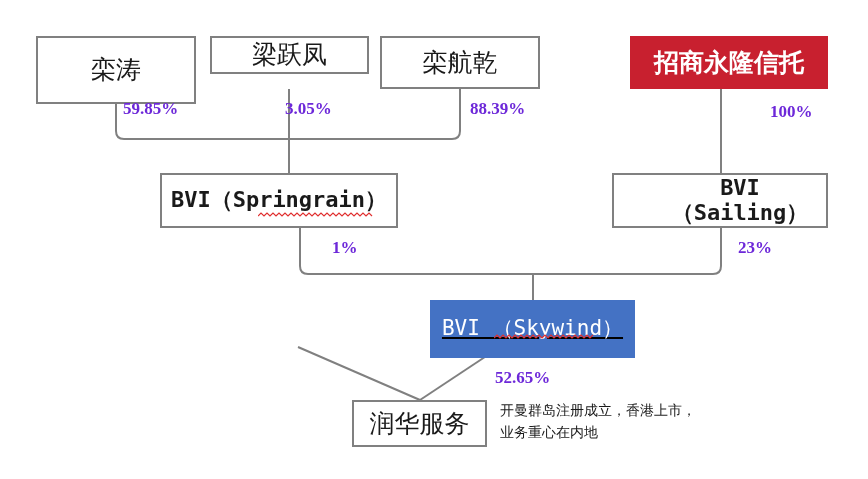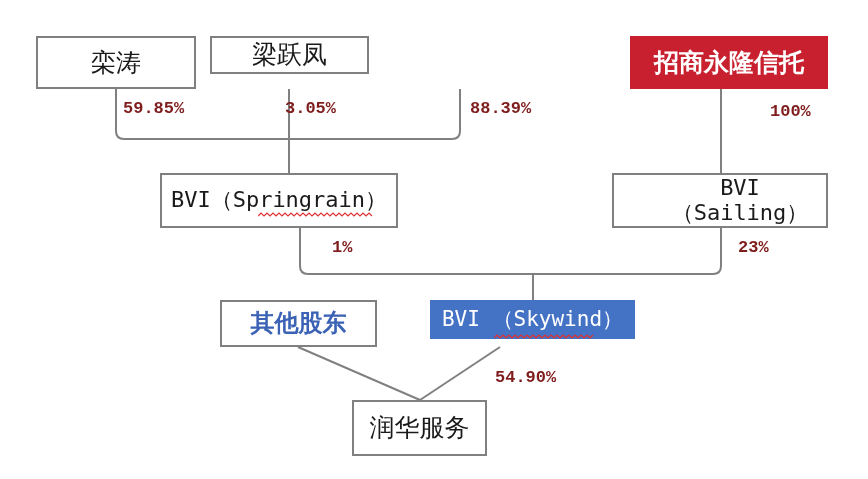--- a/index.html
+++ b/index.html
@@ -46,20 +46,21 @@
     font-size: 25px;
     color: #1a1a1a;
     font-weight: 400;
   }
   
   .latin {
     font-family: "DejaVu Sans Mono", monospace;
     font-size: 22px;
     color: #1a1a1a;
     letter-spacing: 0px;
+    font-weight: bold;
   }
   
   .node.red {
     background: #C8202F;
     border: 2px solid #C8202F;
   }
   .node.red span {
     color: #ffffff;
     font-weight: bold;
     font-family: "DejaVu Sans", sans-serif;
@@ -77,24 +78,24 @@
   }
   
   .node.bluetext span {
     color: #3B62B5;
     font-weight: bold;
     font-family: "DejaVu Sans", sans-serif;
     font-size: 24px;
   }
   .pct {
     position: absolute;
-    font-family: Liberation Mono, monospace;
+    font-family: Liberation Serif, serif;
     font-size: 17px;
     font-weight: bold;
-    color: #7f1d1d;
+    color: #6d28d9;
     white-space: nowrap;
     z-index: 3;
   }
   .note {
     position: absolute;
     font-family: "DejaVu Sans", sans-serif;
     font-size: 14px;
     color: #1a1a1a;
     line-height: 1.55;
     white-space: nowrap;
@@ -123,28 +124,31 @@
       <path d="M 721 89 L 721 173"></path>
 
       <path d="M 300 228 L 300 266 Q 300 274 308 274 L 713 274 Q 721 274 721 266 L 721 228"></path>
       <path d="M 533 274 L 533 305"></path>
 
       <path d="M 298 347 L 420 400"></path>
       <path d="M 500 347 L 420 400"></path>
     </g>
   </svg>
 
-  <div class="node cjk" style="left:36px; top:36px; width:160px; height:53px;">
+  <div class="node cjk" style="left:36px; top:36px; width:160px; height:68px;">
     <span>栾涛</span>
   </div>
 
   <div class="node cjk" style="left:210px; top:36px; width:159px; height:38px;">
     <span>梁跃凤</span>
   </div>
 
+  <div class="node cjk" style="left:380px; top:36px; width:160px; height:53px;">
+    <span>栾航乾</span>
+  </div>
 
   <div class="node red" style="left:630px; top:36px; width:198px; height:53px;">
     <span>招商永隆信托</span>
   </div>
 
   <div class="pct" style="left:123px; top:99px;">59.85%</div>
   <div class="pct" style="left:285px; top:99px;">3.05%</div>
   <div class="pct" style="left:470px; top:99px;">88.39%</div>
   <div class="pct" style="left:770px; top:102px;">100%</div>
 
@@ -155,31 +159,32 @@
     <path d="M0 4 L3 1 L6 4 L9 1 L12 4 L15 1 L18 4 L21 1 L24 4 L27 1 L30 4 L33 1 L36 4 L39 1 L42 4 L45 1 L48 4 L51 1 L54 4 L57 1 L60 4 L63 1 L66 4 L69 1 L72 4 L75 1 L78 4 L81 1 L84 4 L87 1 L90 4 L93 1 L96 4 L99 1 L102 4 L105 1 L108 4 L111 1 L114 4" fill="none" stroke="#E03030" stroke-width="1.2"></path>
   </svg>
 
   <div class="node latin" style="left:612px; top:173px; width:216px; height:55px;padding-left:40px;">
     <span>BVI（Sailing）</span>
   </div>
 
   <div class="pct" style="left:332px; top:238px;">1%</div>
   <div class="pct" style="left:738px; top:238px;">23%</div>
 
-  <div class="node bluetext" style="left:220px; top:300px; width:157px; height:47px;">
-    <span>其他股东</span>
-  </div>
 
-  <div class="node blue" style="left:430px; top:300px; width:205px; height:39px;">
+  <div class="node blue" style="left:430px; top:300px; width:205px; height:58px;text-decoration:underline;">
     <span>BVI （Skywind）</span>
   </div>
   <svg class="squiggle" style="left:494px; top:334px;" width="100" height="6" viewBox="0 0 100 6" xmlns="http://www.w3.org/2000/svg">
     <path d="M0 4 L3 1 L6 4 L9 1 L12 4 L15 1 L18 4 L21 1 L24 4 L27 1 L30 4 L33 1 L36 4 L39 1 L42 4 L45 1 L48 4 L51 1 L54 4 L57 1 L60 4 L63 1 L66 4 L69 1 L72 4 L75 1 L78 4 L81 1 L84 4 L87 1 L90 4 L93 1 L96 4 L99 1" fill="none" stroke="#E03030" stroke-width="1.2"></path>
   </svg>
 
-  <div class="pct" style="left:495px; top:368px;">54.90%</div>
+  <div class="pct" style="left:495px; top:368px;">52.65%</div>
 
-  <div class="node cjk" style="left:352px; top:400px; width:135px; height:56px;">
+  <div class="node cjk" style="left:352px; top:400px; width:135px; height:47px;">
     <span>润华服务</span>
   </div>
 
+  <div class="note" style="left:500px; top:400px;">
+    <div>开曼群岛注册成立，香港上市，</div>
+    <div>业务重心在内地</div>
+  </div>
 
 </div>
 
 </body></html>

